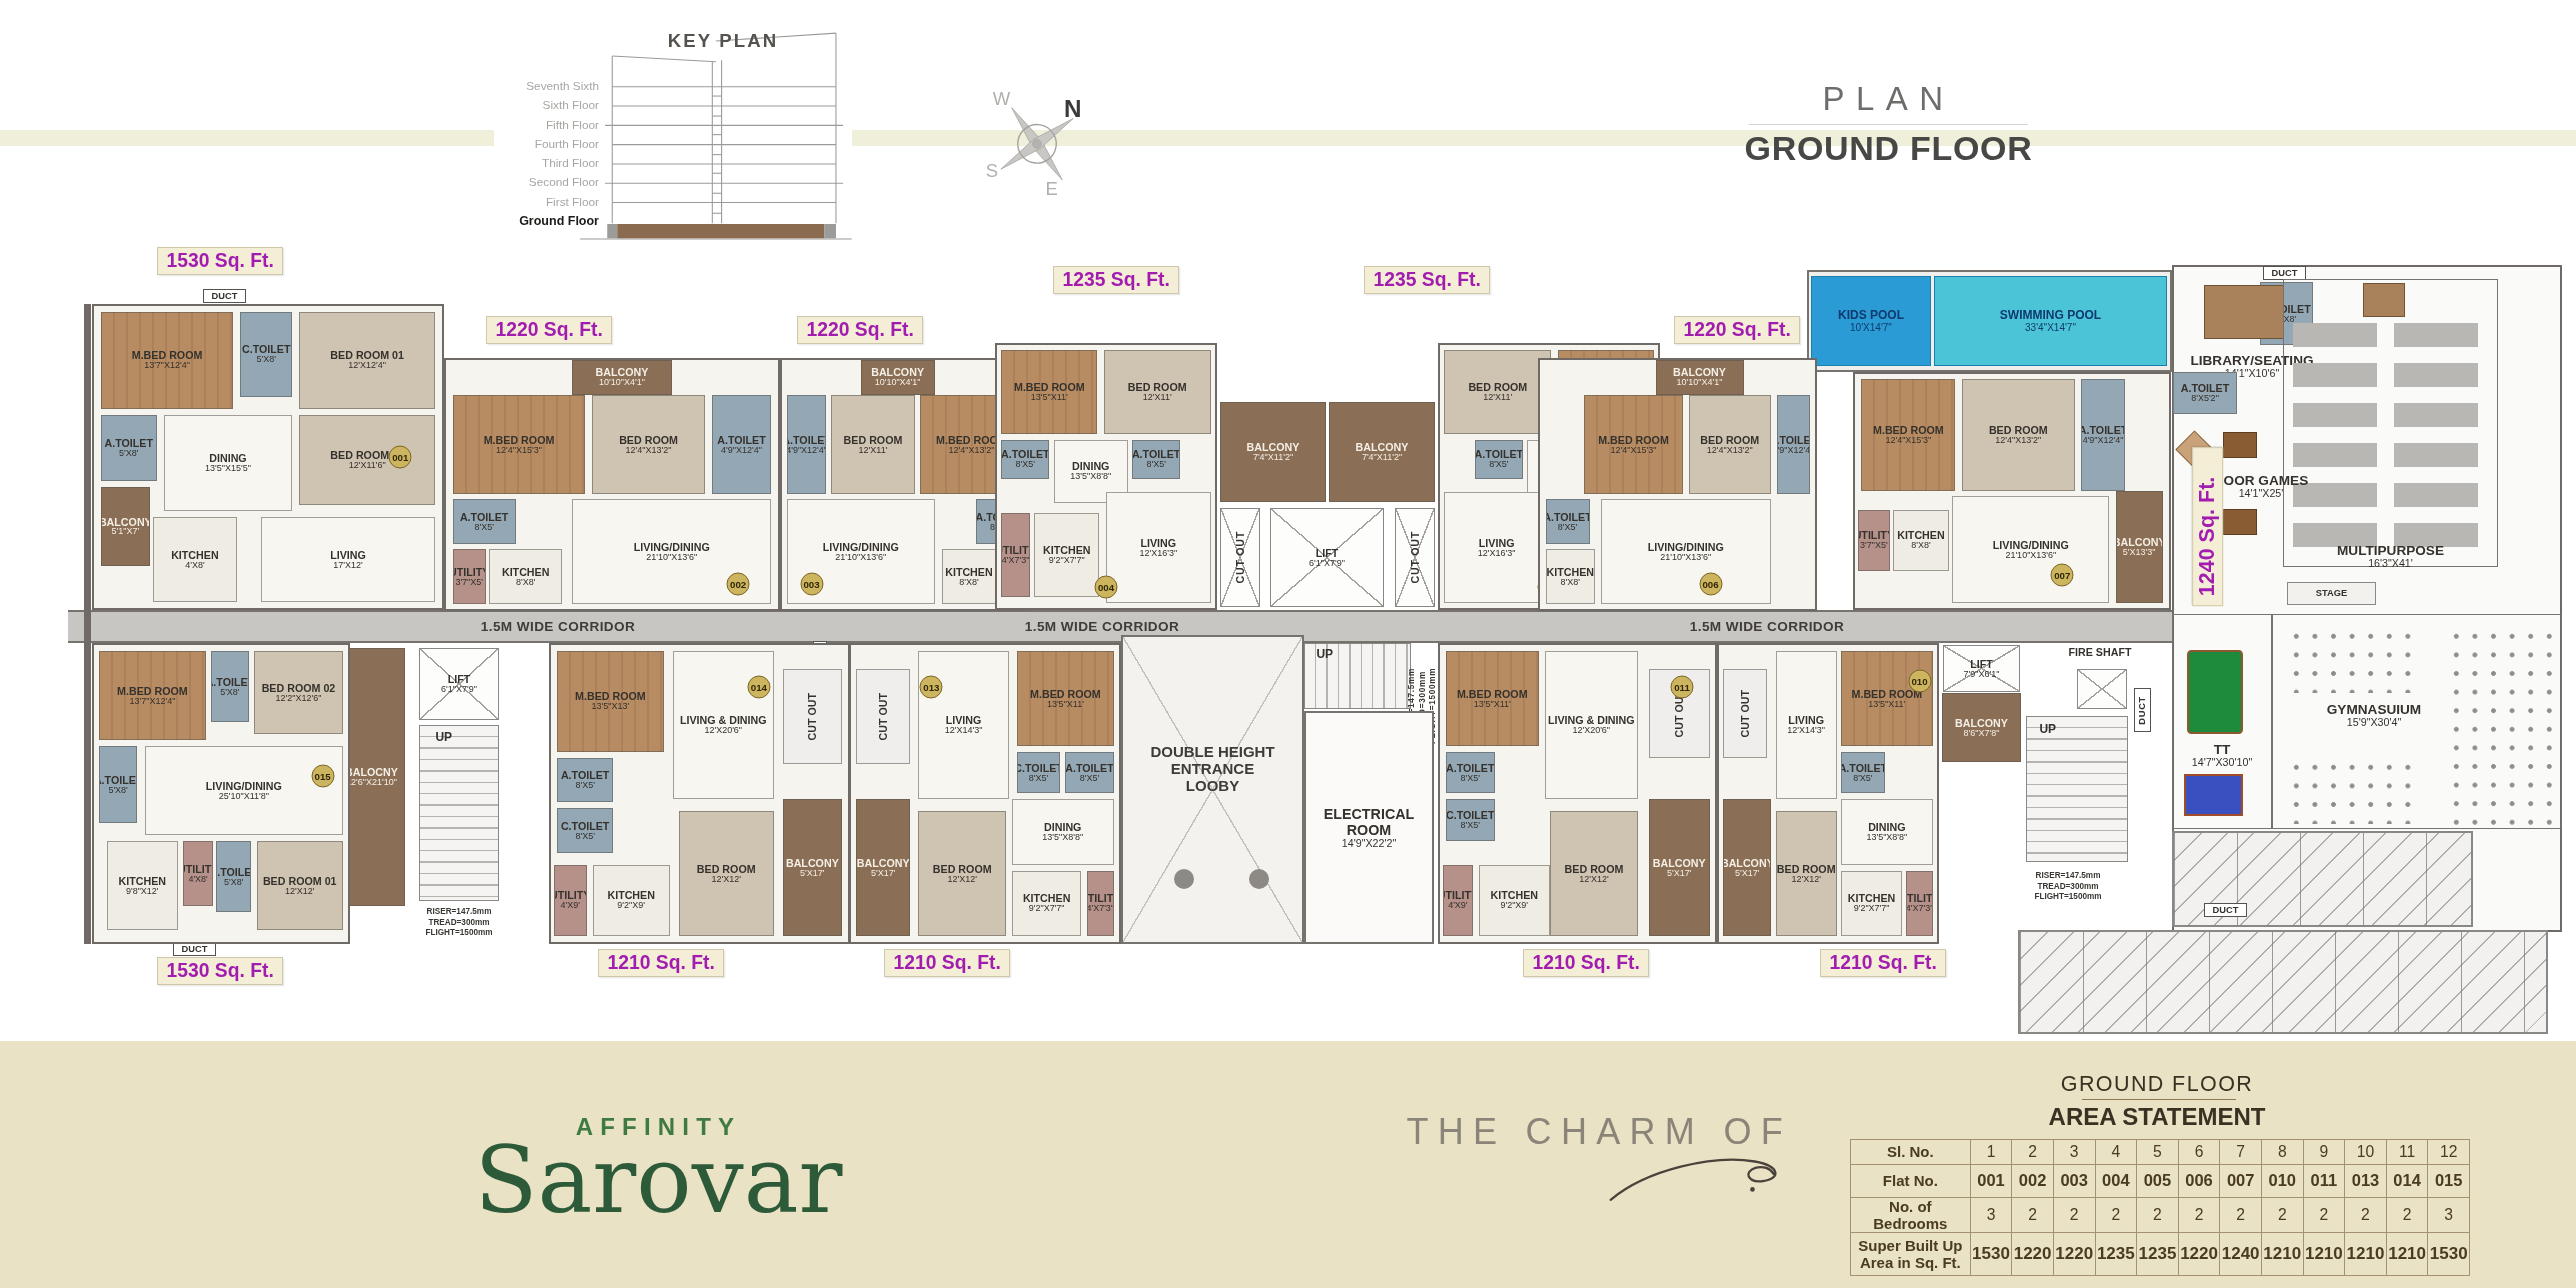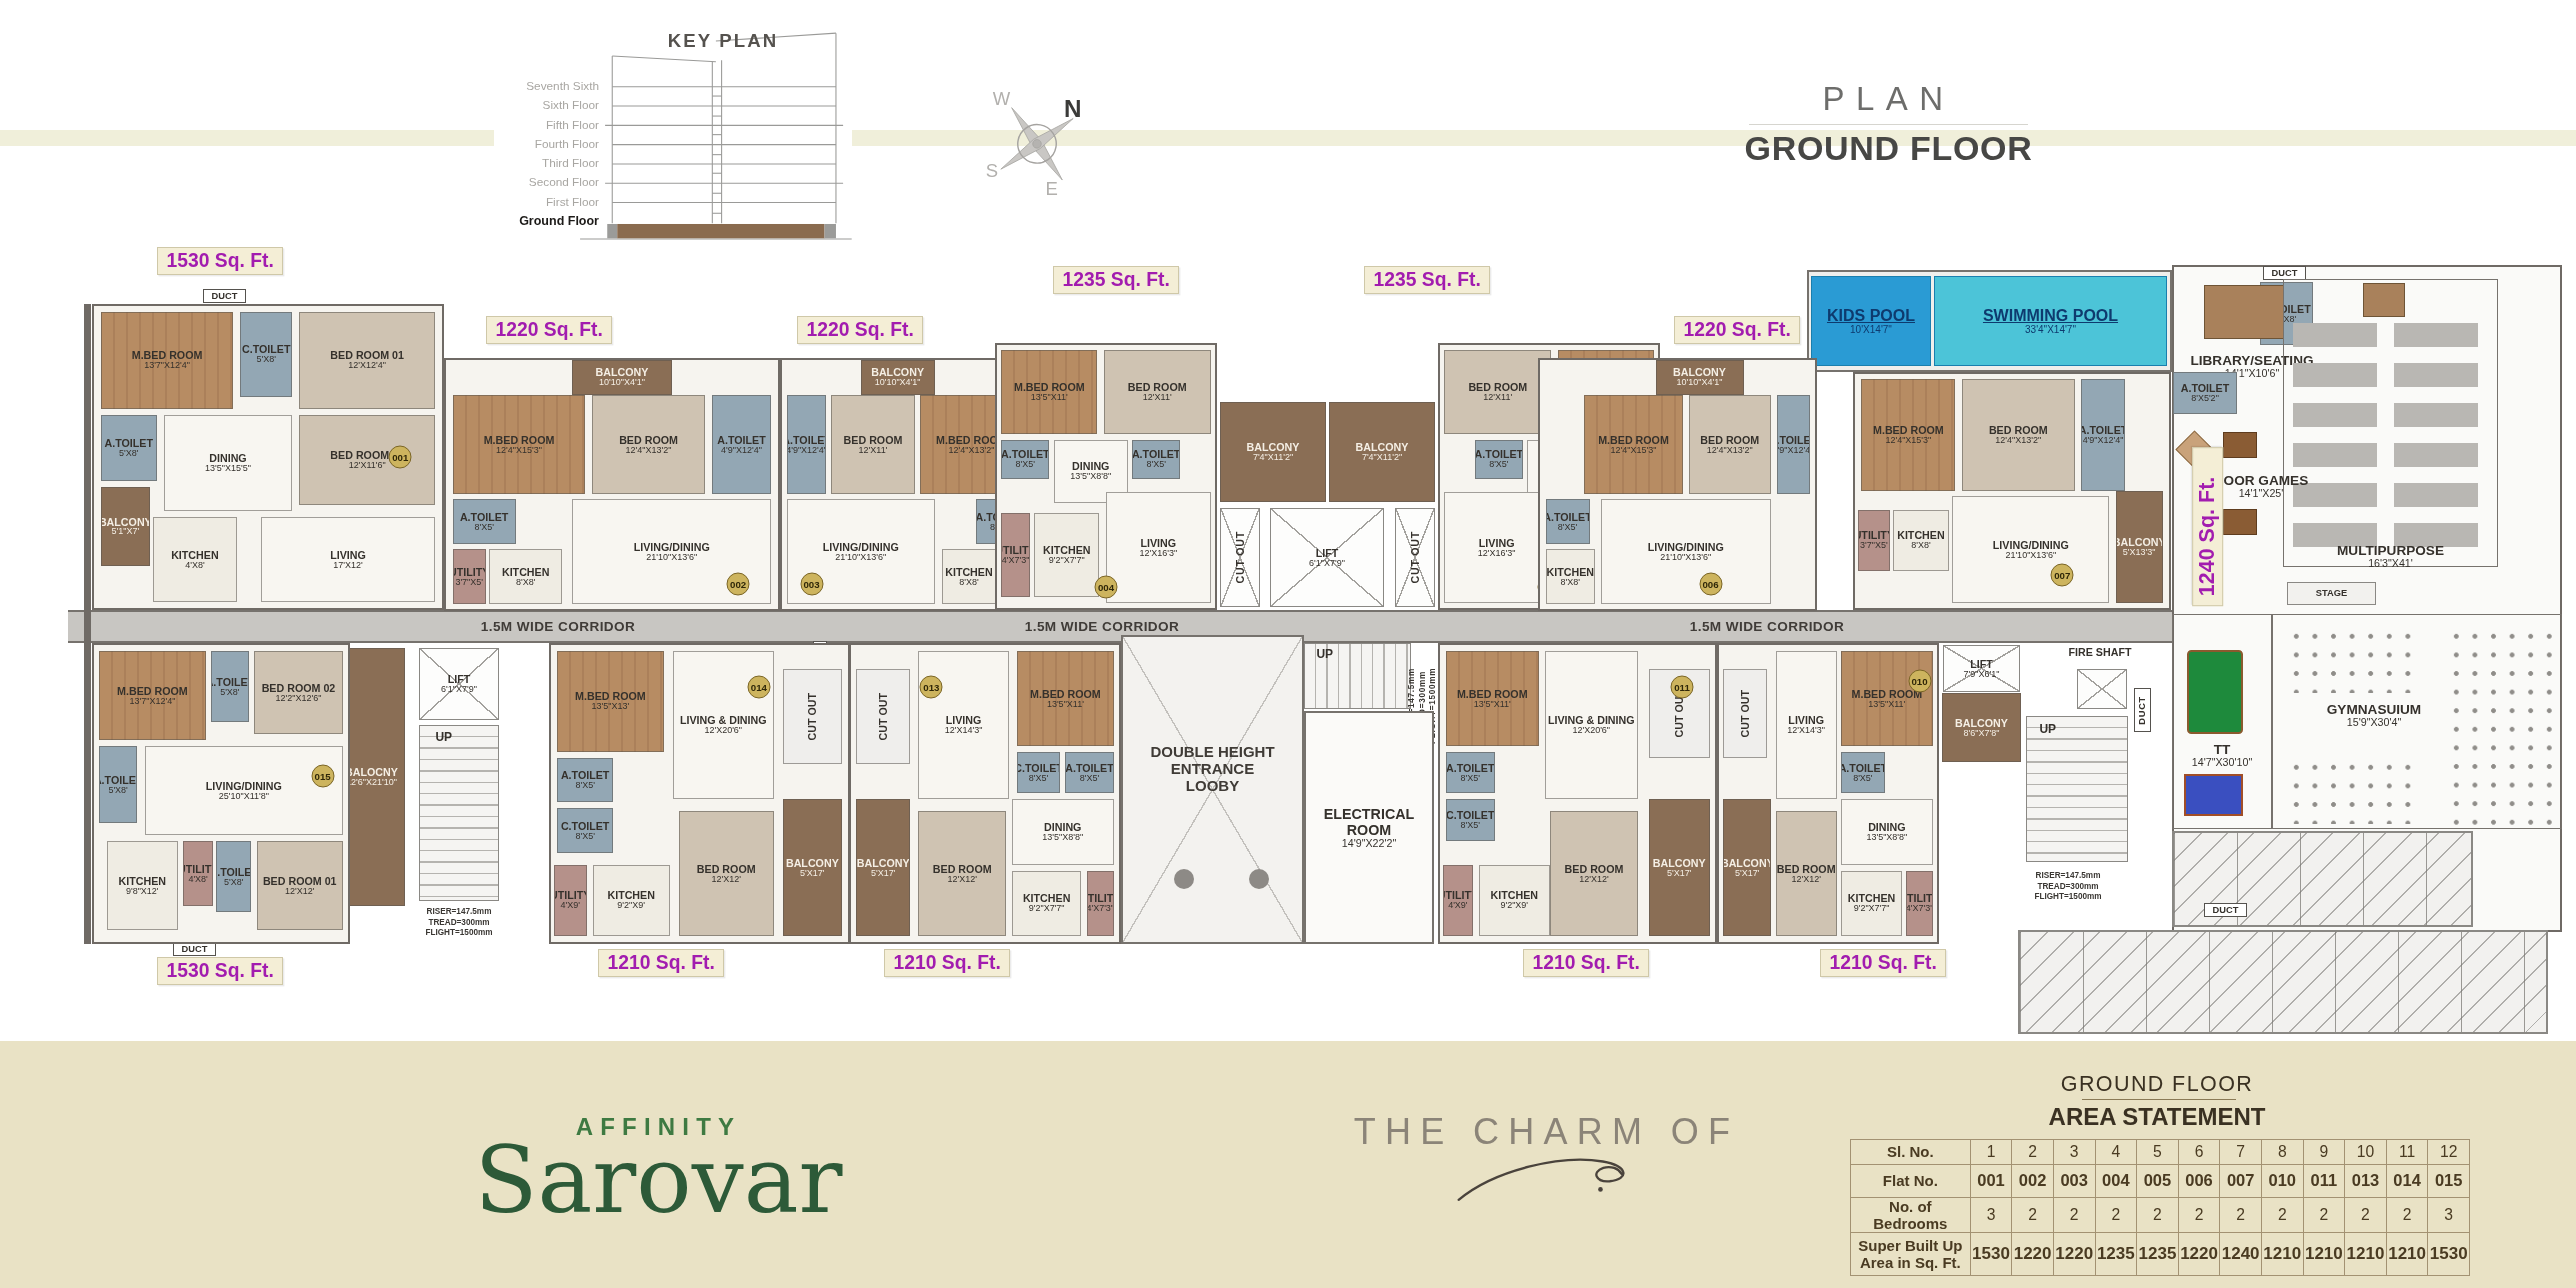--- a/index.html
+++ b/index.html
@@ -65,21 +65,21 @@
   .riserh .rn,.riser .rn{font-size:8.2px;line-height:1.3;font-weight:bold;color:#3a3733;}
   .riserh{background:transparent;}
   .riser{background:transparent;}
   .duct{background:#ffffff;border:1.1px solid #55524e;}
   .duct .rn{font-size:9.3px;}
   .lab2{background:transparent;}
   .lab2 .rn{font-size:10.7px;}
   
   .deck{background:#f0efec;border:2.1px solid #76726d;}
   .pool{background:#4cc4d8;border:1.4px solid #1a7fae;color:#0e3a6e;}
-  .pool .rn{font-size:16px;text-decoration:underline;}
+  .pool .rn{font-size:12px;}
   .pool .rd{font-size:10px;}
   .kids{background:#2a9bd4;}
   .wing{background:#fafaf8;border:2.1px solid #6f6a65;}
   .roomline{border:1.8px solid #76726d;background:transparent;}
   .amlab{background:transparent;}
   .amlab .rn{font-size:13.6px;}
   .amlab .rd{font-size:10.7px;}
   .stagebox{background:#f2f1ee;border:1.4px solid #8a8884;}
   .stagebox .rn{font-size:9.3px;}
   .seats{background:repeating-linear-gradient(180deg,#b9b7b3 0 24px,transparent 24px 40px);}
@@ -94,21 +94,21 @@
                           repeating-linear-gradient(90deg,#9a9894 0 1.4px,transparent 1.4px 63px);}
   
   .sqft{position:absolute;background:#f4eed6;border:0.7px solid #cfc8a8;color:#a21caf;font-weight:bold;
         font-size:19.3px;padding:2.1px 8.6px;white-space:nowrap;box-shadow:1.4px 1.4px 0 rgba(0,0,0,.08);margin-left:17px;}
   .sqftv{writing-mode:vertical-rl;transform:rotate(180deg);font-size:21.5px;padding:8.6px 2.1px;}
   
   .band{position:absolute;left:0;top:1041px;width:2576px;height:247px;background:#e9e2c5;}
   .logo{position:absolute;left:444px;top:1113px;width:429px;text-align:center;}
   .logo .aff{font-size:24px;font-weight:bold;letter-spacing:7.2px;color:#3e7a42;}
   .logo .sar{font-family:"DejaVu Serif",serif;font-size:92px;line-height:.95;color:#2d5a38;margin-top:-4.3px;}
-  .tagline{position:absolute;left:1332px;top:1111px;width:429px;text-align:center;}
+  .tagline{position:absolute;left:1363px;top:1111px;width:429px;text-align:right;}
   .tagline .tg1{font-size:36px;font-weight:300;letter-spacing:9.3px;color:#8b8478;}
   .tagline .tg2{font-size:46px;font-weight:bold;letter-spacing:0.7px;color:#443d35;margin-top:4.3px;}
   .as-title1{position:absolute;left:1989px;top:1072px;width:336px;text-align:center;font-size:21.5px;
              letter-spacing:1.4px;color:#3a3122;}
   .as-rule{position:absolute;left:2082px;top:1099px;width:154px;height:1.4px;background:#8a7a56;}
   .as-title2{position:absolute;left:1989px;top:1103px;width:336px;text-align:center;font-size:24px;
              font-weight:bold;color:#3a3122;}
   table.as{position:absolute;left:1850px;top:1139px;width:620px;border-collapse:collapse;}
   table.as td{border:0.7px solid #a39272;color:#4a3b22;text-align:center;padding:0 1.4px;}
   td.as-label{text-align:left;font-weight:bold;font-size:15px;padding-left:5.7px;width:166px;white-space:pre-line;line-height:1.15;}

